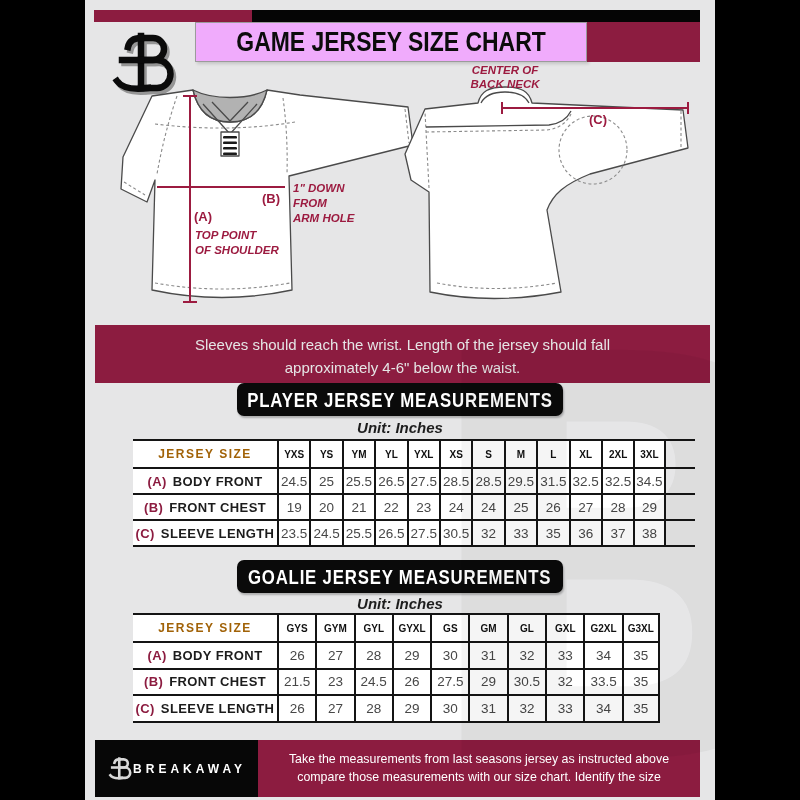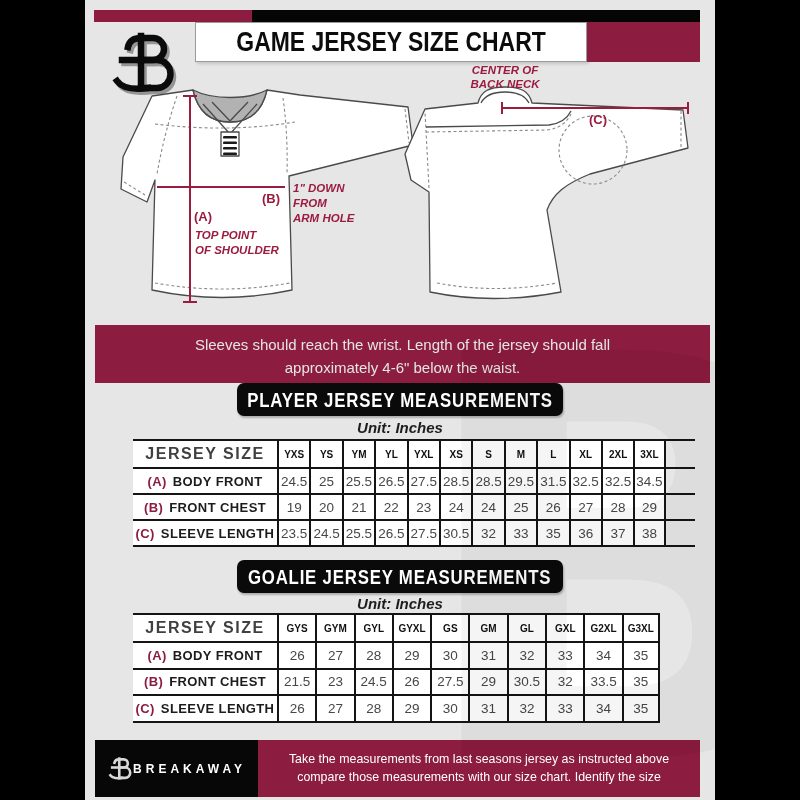--- a/index.html
+++ b/index.html
@@ -12,21 +12,21 @@
   .content{
     position:absolute;left:85px;top:0;width:630px;height:800px;
     background:#e6e6e7;overflow:hidden;
   }
   
   .strip{position:absolute;height:12px;top:10px;}
   .strip.maroon{left:9px;width:158px;background:#8c1c40;}
   .strip.black{left:167px;width:448px;background:#050505;}
   .title-box{
     position:absolute;left:110px;top:22px;width:392px;height:40px;
-    background:#ffffff;border:1px solid #9b9b9b;box-sizing:border-box;
+    background:#f0abfc;border:1px solid #9b9b9b;box-sizing:border-box;
     display:flex;align-items:center;justify-content:center;
     box-shadow:2px 2px 3px rgba(0,0,0,0.15);
   }
   .title-box .cond{
     display:inline-block;transform:scaleX(0.85);
     font-size:27px;font-weight:800;color:#0c0c0c;letter-spacing:0px;white-space:nowrap;
   }
   .title-maroon{position:absolute;left:502px;top:22px;width:113px;height:40px;background:#8c1c40;}
   .logo{position:absolute;left:22px;top:26px;width:72px;height:76px;}
   
@@ -54,21 +54,21 @@
   
   .jtable{position:absolute;left:48px;display:grid;z-index:2;}
   .tc{
     background:#fff;display:flex;align-items:center;justify-content:center;
     border-bottom:2px solid #141414;box-sizing:border-box;overflow:hidden;white-space:nowrap;
   }
   .tc.hdr{border-top:2px solid #141414;}
   .tc.sh,.tc.v{border-left:2px solid #141414;}
   .tc.lastcol{border-right:2px solid #141414;}
   .tc.ext{background:transparent;border-left:none;border-right:none;}
-  .tc.corner{font-size:16px;font-weight:700;letter-spacing:1.5px;color:#404040;}
+  .tc.corner{font-size:12px;font-weight:700;letter-spacing:1.5px;color:#a16207;}
   .tc.sh{font-size:10px;font-weight:800;color:#101010;}
   .tc.v{font-size:13.5px;color:#474747;}
   .tc.rl{font-size:13px;font-weight:700;color:#1c1c1c;letter-spacing:0.4px;}
   .tc .key{color:#8c1c40;font-weight:800;margin-right:6px;}
   
   .watermark{
     position:absolute;left:325px;top:312px;z-index:4;pointer-events:none;
     font-size:560px;line-height:0.9;font-weight:800;color:#000;opacity:0.035;
     font-family:"DejaVu Sans", sans-serif;
   }

